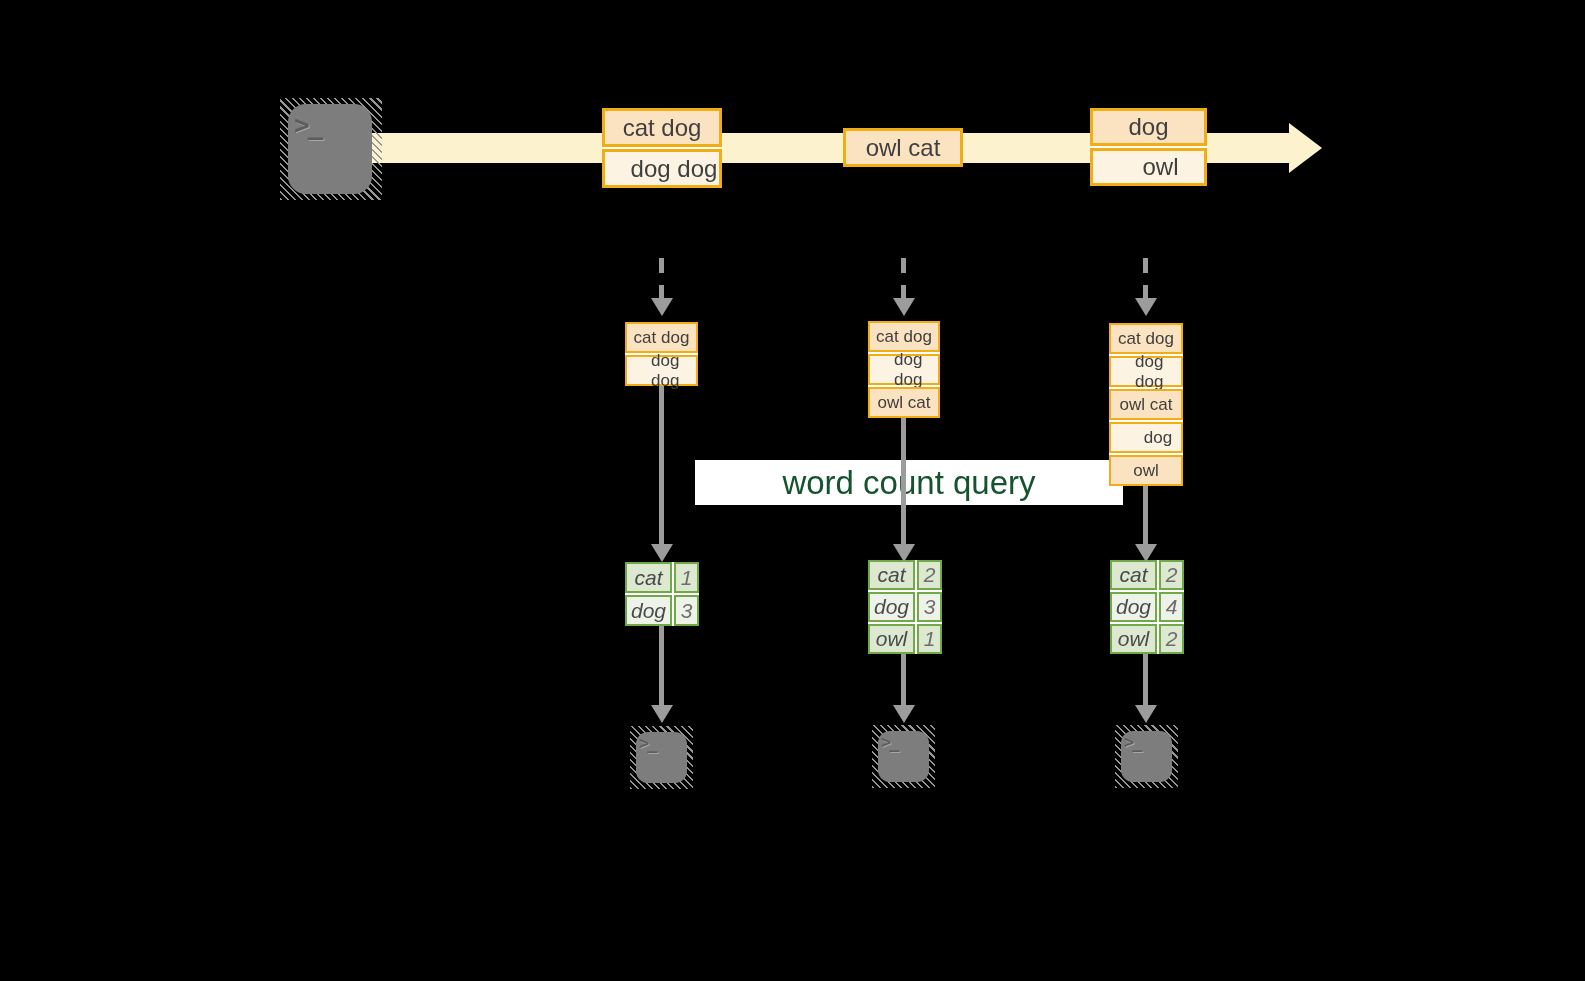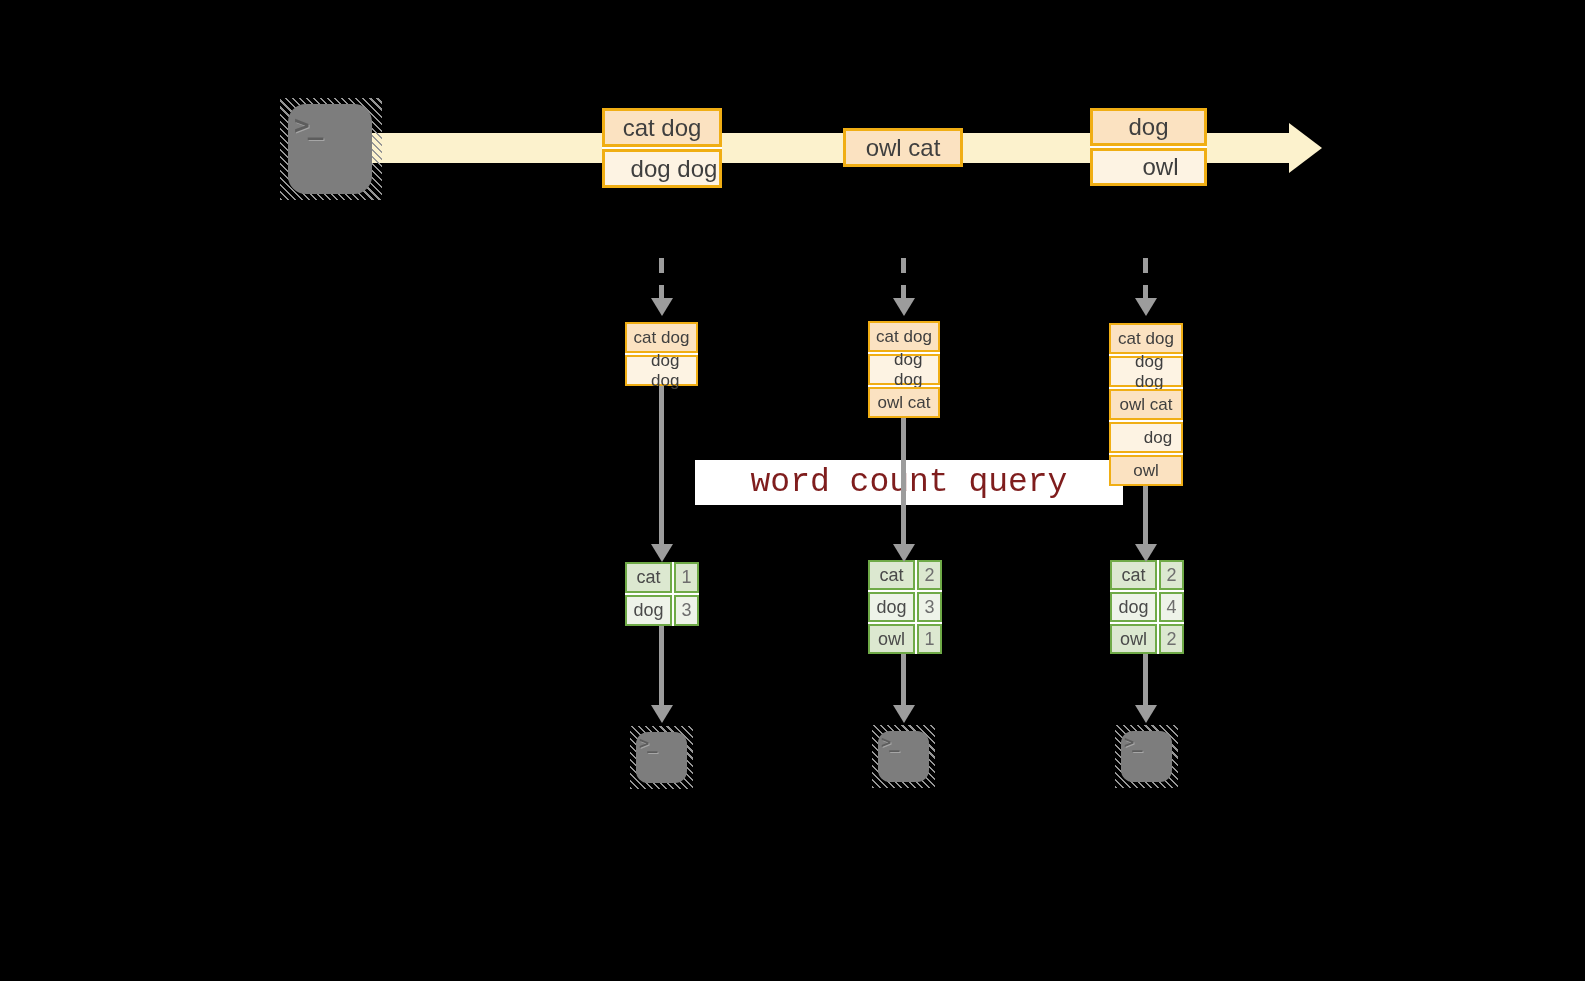--- a/index.html
+++ b/index.html
@@ -51,26 +51,26 @@
   .vline{width:5px;background:var(--gray);z-index:3;}
   .vdash{width:5px;z-index:3;
     background:repeating-linear-gradient(180deg,var(--gray) 0 15px,transparent 15px 27px);}
   .ahead{width:0;height:0;z-index:3;
     border-left:11px solid transparent;border-right:11px solid transparent;
     border-top:18px solid var(--gray);}
 
   
   .banner{left:695px;top:460px;width:428px;height:45px;background:#fff;z-index:1;
     display:flex;align-items:center;justify-content:center;
-    font-size:33px;color:#7f1d1d;font-family:Liberation Mono, monospace;}
+    font-size:33px;color:#14532d;}
 
   
   .gtable{display:grid;grid-template-columns:47px 25px;gap:2px;background:#fff;z-index:2;}
   .gcell{box-sizing:border-box;border:2px solid var(--green);display:flex;
-    align-items:center;justify-content:center;font-size:18px;color:#4a4a4a;}
+    align-items:center;justify-content:center;font-size:21px;color:#4a4a4a;font-style:italic;}
   .gcell.num{color:#6e6e6e;}
   .gfillA{background:var(--sageA);}
   .gfillB{background:var(--sageB);}
   .t1{left:625px;top:562px;grid-auto-rows:31px;}
   .t2{left:868px;top:560px;grid-auto-rows:30px;}
   .t3{left:1110px;top:560px;grid-auto-rows:30px;}
 
   
   .term{z-index:2;background:repeating-linear-gradient(45deg,#969696 0 1.5px,transparent 1.5px 5px);}
   .term-inner{position:absolute;background:var(--termgray);}

